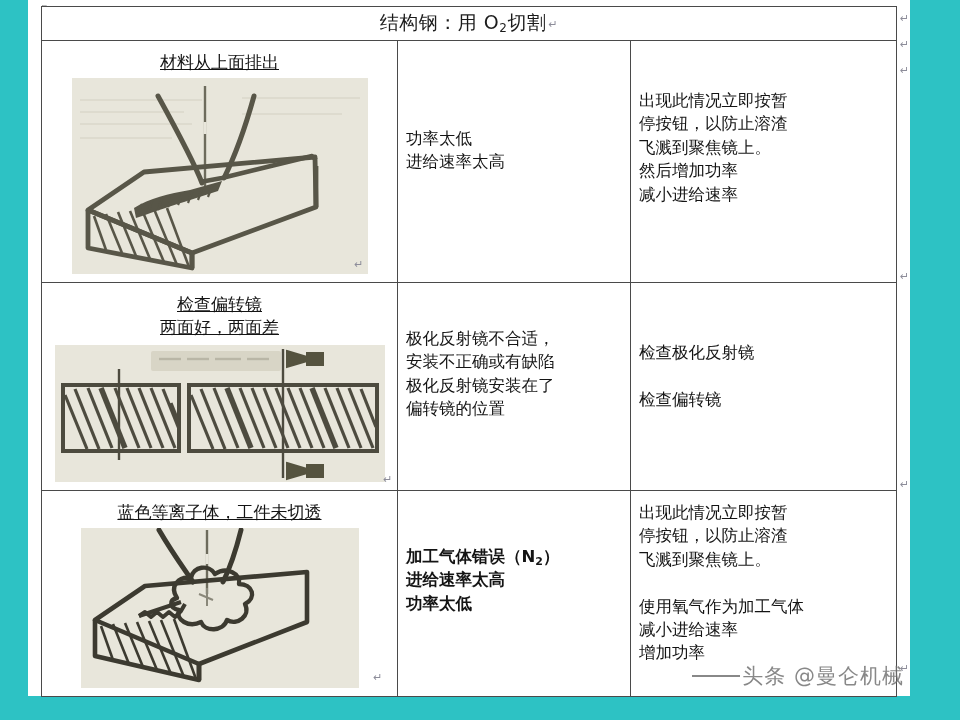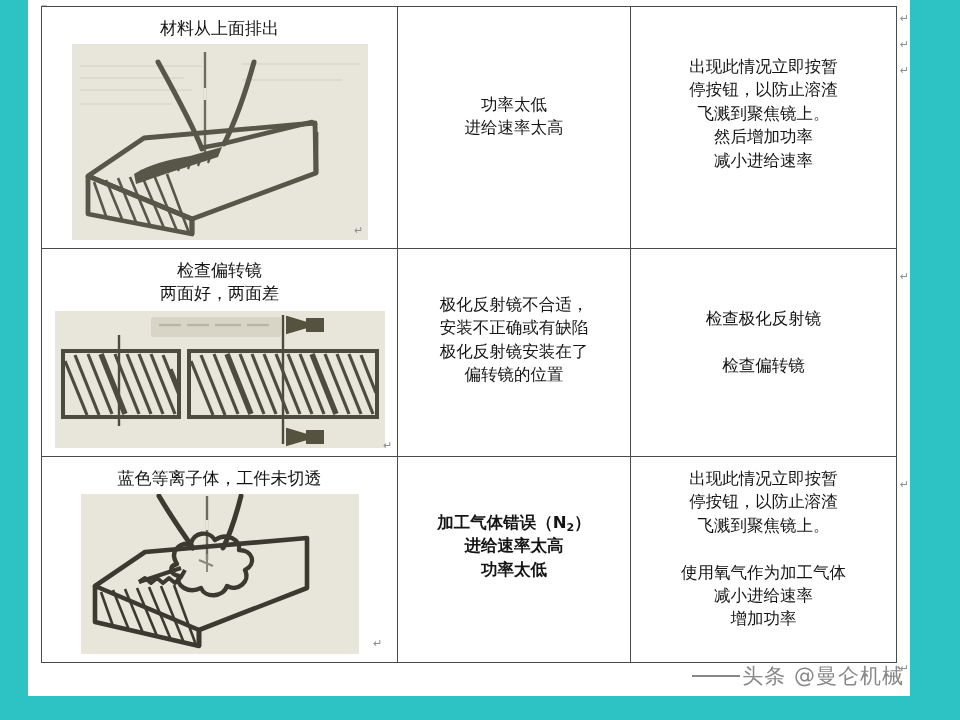--- a/index.html
+++ b/index.html
@@ -98,24 +98,24 @@
   .cell-pad { padding: 6px 8px 8px 8px; }
 
   .caption {
     text-align: center;
     font-size: 17px;
     color: #141414;
     line-height: 1.35;
     padding-top: 4px;
     white-space: pre-line;
     font-family: "DejaVu Sans", sans-serif;
+    text-decoration: underline;
   }
 
   .cause-text, .remedy-text {
-    text-align: center;
     white-space: pre-line;
   }
   .cause-text sub, .remedy-text sub {
     font-size: 11px;
     vertical-align: baseline;
     position: relative;
     top: 3px;
   }
 
   
@@ -191,20 +191,25 @@
     <span class="page-anchor">⌐</span>
 
     <table class="doc-table">
       <colgroup>
         <col class="c-defect">
           <col class="c-cause">
           <col class="c-remedy">
       </colgroup>
 
       <tbody>
+          <tr>
+        <td class="title-cell" colspan="3">
+          <span>结构钢：用 O</span><sub>2</sub><span>切割</span><span class="pilcrow">↵</span>
+        </td>
+      </tr>
 
 
       <tr>
         <td class="body-cell">
           <div class="cell-pad">
             <div class="caption">材料从上面排出</div>
             <div class="figure-wrap fig-r1">
               <svg width="296" height="196" viewBox="0 0 296 196" aria-hidden="true">
                 <rect x="0" y="0" width="296" height="196" fill="#e8e6db"></rect>
                 <g stroke="#d3d0c2" stroke-width="1">

